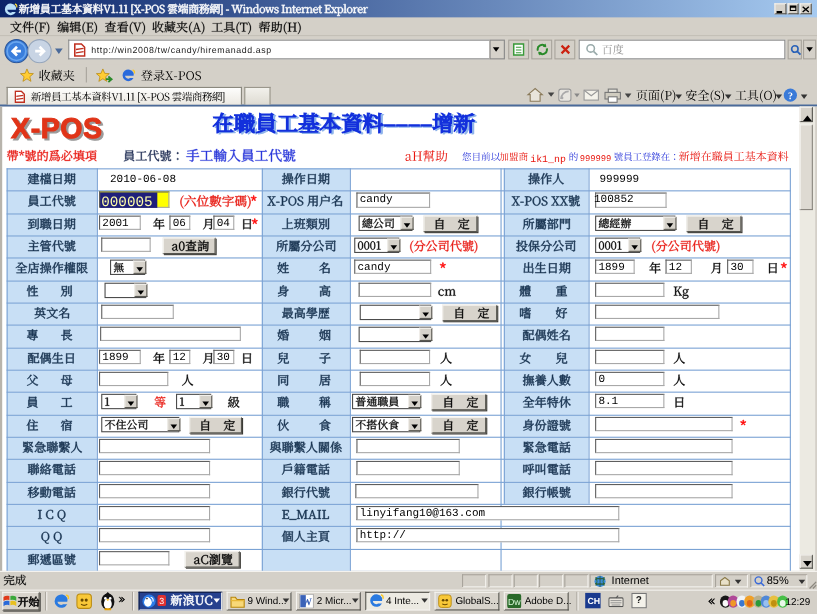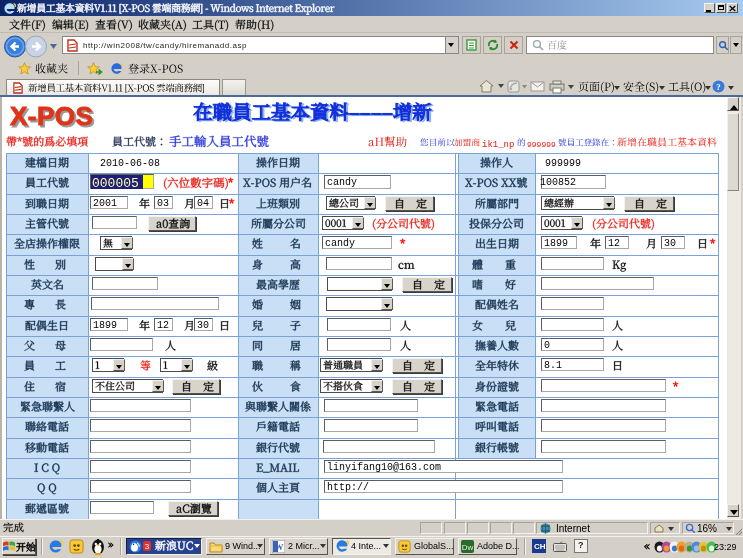--- a/index.html
+++ b/index.html
@@ -1143,21 +1143,21 @@
 <div style="position:absolute;left:541px;top:175px;width:65px;height:14px;background:#fff;border:1px solid;border-color:#5e5e5e #a8a8a8 #a8a8a8 #5e5e5e"></div>
 <div style="position:absolute;left:540px;top:177px;font:10px 'Liberation Mono',monospace;color:#000;white-space:pre">100852</div>
 <div style="position:absolute;left:90px;top:196px;width:38px;height:13px;background:#fff;border:1px solid;border-color:#5e5e5e #a8a8a8 #a8a8a8 #5e5e5e"></div>
 <div style="position:absolute;left:93px;top:198px;font:10px 'Liberation Mono',monospace;color:#000;white-space:pre">2001</div>
 <svg style="position:absolute;left:139px;top:198px;overflow:visible" width="13" height="16" viewBox="0 0 118 145">
       <g fill="#000" stroke="#000" stroke-width="3" transform="translate(0,88) scale(1,-1)">
         <use href="#g5e74" x="0"></use>
       </g>
     </svg>
 <div style="position:absolute;left:154px;top:196px;width:19px;height:13px;background:#fff;border:1px solid;border-color:#5e5e5e #a8a8a8 #a8a8a8 #5e5e5e"></div>
-<div style="position:absolute;left:157px;top:198px;font:10px 'Liberation Mono',monospace;color:#000;white-space:pre">03</div>
+<div style="position:absolute;left:157px;top:198px;font:10px 'Liberation Mono',monospace;color:#000;white-space:pre">06</div>
 <svg style="position:absolute;left:184px;top:198px;overflow:visible" width="13" height="16" viewBox="0 0 118 145">
       <g fill="#000" stroke="#000" stroke-width="3" transform="translate(0,88) scale(1,-1)">
         <use href="#g6708" x="0"></use>
       </g>
     </svg>
 <div style="position:absolute;left:194px;top:196px;width:19px;height:13px;background:#fff;border:1px solid;border-color:#5e5e5e #a8a8a8 #a8a8a8 #5e5e5e"></div>
 <div style="position:absolute;left:197px;top:198px;font:10px 'Liberation Mono',monospace;color:#000;white-space:pre">04</div>
 <svg style="position:absolute;left:219px;top:198px;overflow:visible" width="13" height="16" viewBox="0 0 118 145">
       <g fill="#000" stroke="#000" stroke-width="3" transform="translate(0,88) scale(1,-1)">
         <use href="#g65e5" x="0"></use>
@@ -1523,21 +1523,21 @@
 <div style="position:absolute;left:650px;top:522px;width:30px;height:12px;border:1px solid;border-color:#a8a49c #f4f2ee #f4f2ee #a8a49c"></div>
 <svg style="position:absolute;left:654px;top:524px" width="10" height="9" viewBox="0 0 10 9">
       <path d="M1 4 L5 1 L9 4 L9 8 L1 8 Z" fill="#e8e0c8" stroke="#8a7a4a"></path>
     </svg>
 <div style="position:absolute;left:668px;top:527px;width:0;height:0;border:3px solid transparent;border-top:4px solid #333"></div>
 <div style="position:absolute;left:682px;top:522px;width:52px;height:12px;border:1px solid;border-color:#a8a49c #f4f2ee #f4f2ee #a8a49c"></div>
 <svg style="position:absolute;left:685px;top:523px" width="11" height="11" viewBox="0 0 12 12">
       <circle cx="5" cy="5" r="3.4" fill="none" stroke="#3a6ad8" stroke-width="1.4"></circle>
       <path d="M7.4 7.4 L10.6 10.6" stroke="#3a6ad8" stroke-width="1.6"></path>
     </svg>
-<div style="position:absolute;left:697px;top:523px;font:normal 10px 'Liberation Sans',sans-serif;color:#000;white-space:pre;">16%</div>
+<div style="position:absolute;left:697px;top:523px;font:normal 10px 'Liberation Sans',sans-serif;color:#000;white-space:pre;">85%</div>
 <div style="position:absolute;left:726px;top:527px;width:0;height:0;border:3px solid transparent;border-top:4px solid #333"></div>
 <svg style="position:absolute;left:735px;top:528px" width="8" height="8" viewBox="0 0 8 8">
       <path d="M7 0 L7 7 L0 7 Z" fill="#c8c4bc"></path>
       <path d="M7 1 L1 7 M7 4 L4 7" stroke="#8a867e"></path>
     </svg>
 <div style="position:absolute;left:0;top:536px;width:743px;height:22px;background:#d4d0c8;border-top:1px solid #f4f2ee"></div>
 <div style="position:absolute;left:2px;top:538px;width:34px;height:17px;background:#d8d4cc;border:1px solid;border-color:#f4f2ee #55544e #55544e #f4f2ee;box-shadow:1px 1px 0 #3c3b37"></div>
 <svg style="position:absolute;left:3px;top:540px" width="12" height="12" viewBox="0 0 13 13">
 <path d="M0 3 Q3 1 6 2 L6 6 Q3 5 0 7 Z" fill="#e03a1a"></path>
       <path d="M7 2 Q10 1 13 3 L13 7 Q10 5 7 6 Z" fill="#3aa83a"></path>
@@ -1676,13 +1676,13 @@
       <ellipse cx="5.5" cy="7.5" rx="2.6" ry="3" fill="#98c0f0"></ellipse>
     </svg>
 <svg style="position:absolute;left:698.4px;top:541px" width="11" height="12" viewBox="0 0 11 12">
       <ellipse cx="5.5" cy="6" rx="5" ry="5.6" fill="#e8c040"></ellipse>
       <ellipse cx="5.5" cy="7.5" rx="2.6" ry="3" fill="#c09010"></ellipse>
     </svg>
 <svg style="position:absolute;left:705.8px;top:541px" width="11" height="12" viewBox="0 0 11 12">
       <ellipse cx="5.5" cy="6" rx="5" ry="5.6" fill="#48c048"></ellipse>
       <ellipse cx="5.5" cy="7.5" rx="2.6" ry="3" fill="#e8f8e8"></ellipse>
     </svg>
-<div style="position:absolute;left:714px;top:542px;font:normal 9px 'Liberation Sans',sans-serif;color:#000;white-space:pre;">23:29</div>
+<div style="position:absolute;left:714px;top:542px;font:normal 9px 'Liberation Sans',sans-serif;color:#000;white-space:pre;">12:29</div>
 </div>
 </body></html>

